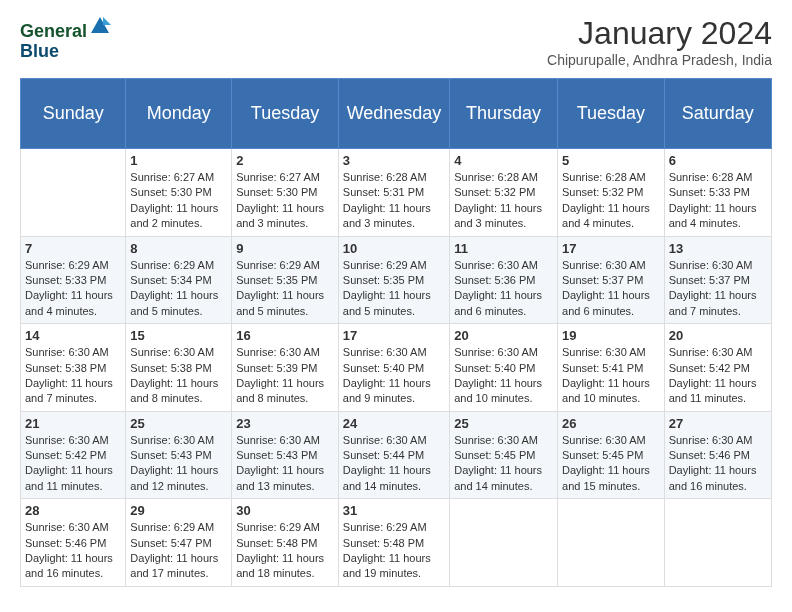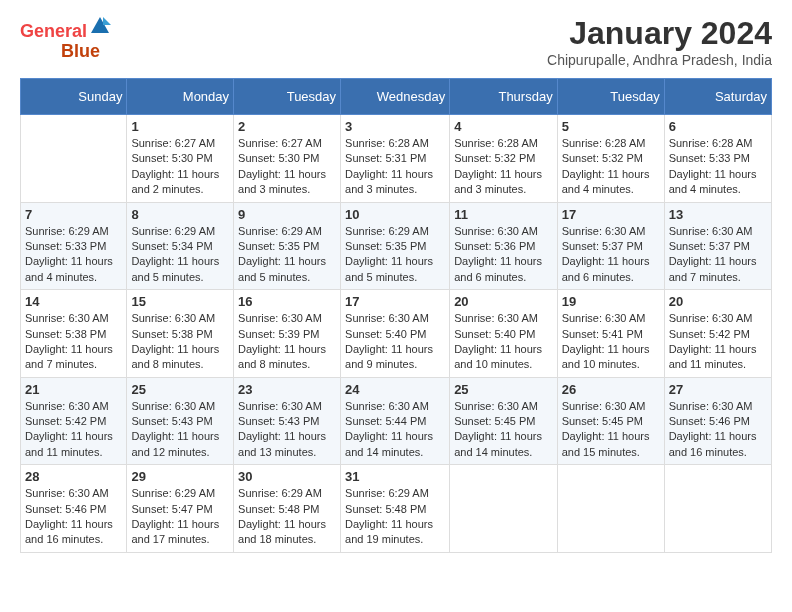--- a/index.html
+++ b/index.html
@@ -24,52 +24,52 @@
     }
     .logo {
       display: flex;
       align-items: center;
     }
     .logo-text {
       font-size: 18px;
       font-weight: bold;
       line-height: 1.1;
     }
-    .logo-general { color: #ef4444; }
-    .logo-blue { color: #c2410c; margin-left: 41px; }
+    .logo-general { color: #14532d; }
+    .logo-blue { color: #0c4a6e; }
     .logo-icon {
       width: 22px;
       height: 22px;
       margin-left: 2px;
     }
     .title-block {
       text-align: right;
     }
     .month-title {
       font-size: 32px;
-      font-weight: bold;
+      font-weight: normal;
       color: #333;
     }
     .location {
       font-size: 14px;
       color: #555;
     }
     table {
       width: 100%;
       border-collapse: collapse;
       font-size: 11px;
     }
     thead tr {
       background: #3a6faf;
       color: #fff;
     }
     thead th {
-      padding: 10px 4px;
-      text-align: right;
-      font-size: 13px;
+      padding: 24px 4px;
+      text-align: center;
+      font-size: 18px;
       font-weight: normal;
       border: 1px solid #5588cc;
     }
     tbody tr {
       border-bottom: 1px solid #ddd;
     }
     tbody td {
       vertical-align: top;
       padding: 4px 4px;
       border: 1px solid #ddd;

